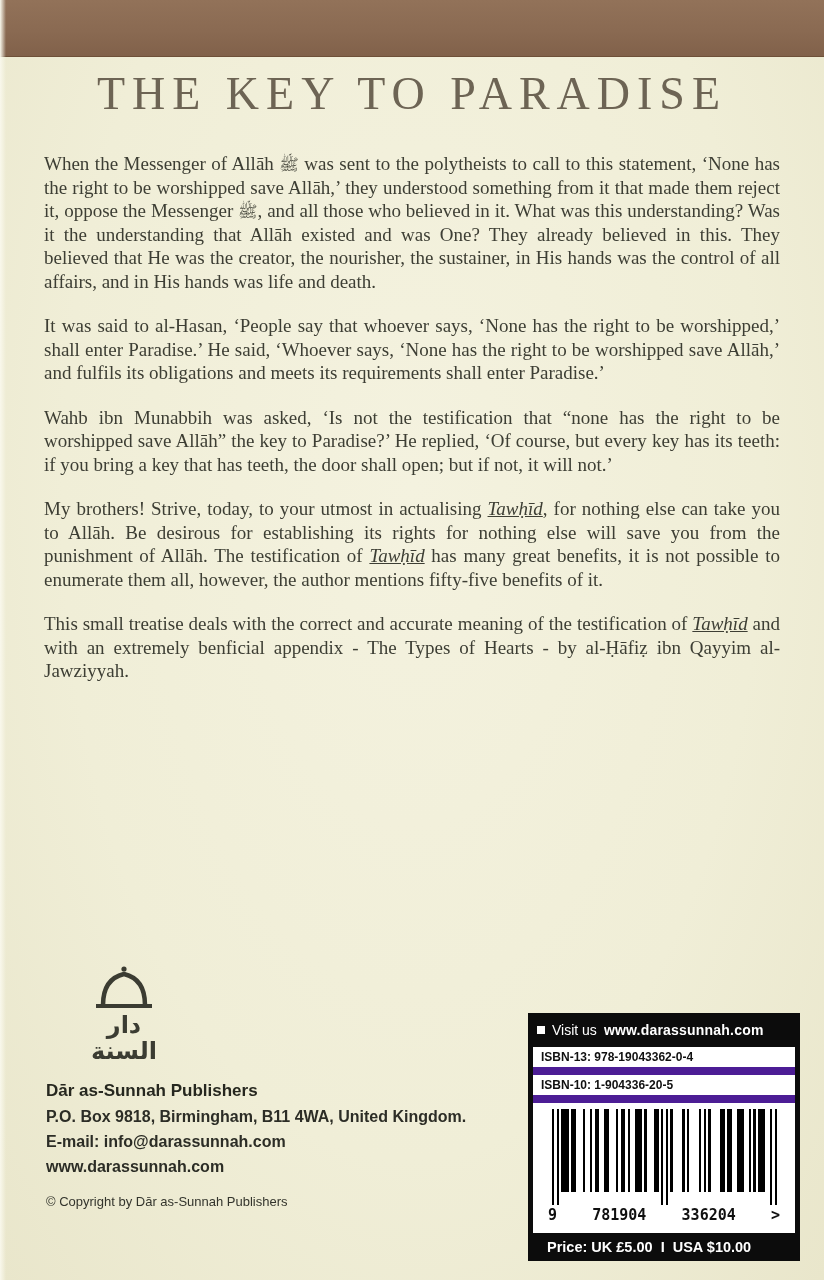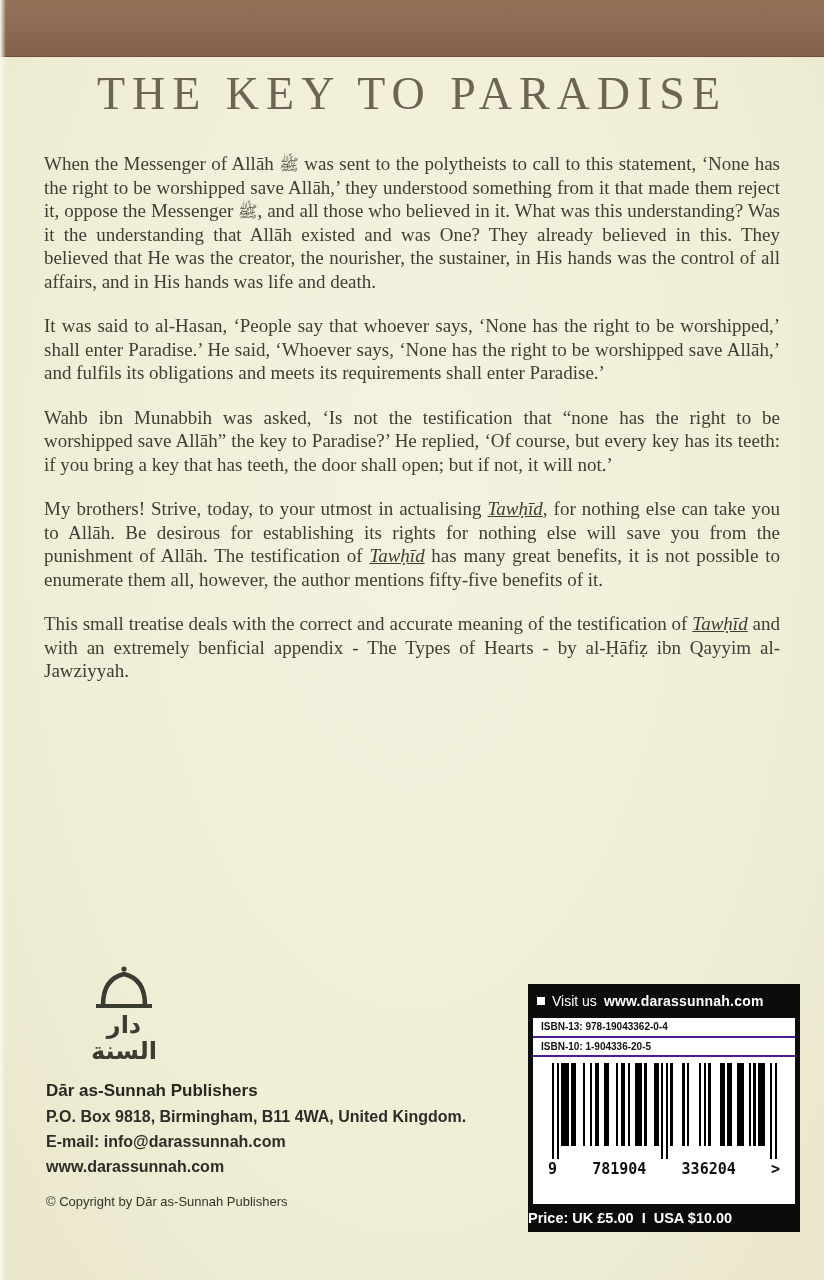--- a/index.html
+++ b/index.html
@@ -45,49 +45,49 @@
   .logo-svg{display:block;margin:0 auto;}
   .logo-arabic{
     font-family:"DejaVu Sans",sans-serif;
     font-size:24px;font-weight:bold;margin-top:2px;line-height:1.1;
   }
   .pub-name{font-weight:bold;font-size:17px;margin-top:16px;color:#26271f;}
   .pub-line{font-weight:bold;font-size:16px;margin-top:7px;color:#2c2d26;}
   .pub-copy{font-size:13px;margin-top:18px;font-weight:normal;color:#33342c;}
   
   .isbn-box{
-    position:absolute;left:528px;top:984px;width:272px;height:248px;
+    position:absolute;left:528px;top:1013px;width:272px;height:248px;
     background:#0c0c0c;display:flex;flex-direction:column;
     font-family:"Liberation Sans","DejaVu Sans",sans-serif;
     box-sizing:border-box;
   }
   .visit-band{
     color:#fff;font-size:14px;height:34px;
     display:flex;align-items:center;gap:7px;padding:0 9px;flex:0 0 auto;
   }
   .visit-bullet{width:8px;height:8px;background:#fff;display:inline-block;flex:0 0 auto;}
   .visit-site{font-weight:bold;letter-spacing:.2px;}
   .white-panel{
     background:#fff;margin:0 5px;flex:1;
     display:flex;flex-direction:column;overflow:hidden;
   }
   .isbn-line{
-    font-weight:bold;font-size:10px;color:#101010;
-    padding:3px 8px 2px;border-bottom:2px solid #4c1d95;line-height:1.25;
+    font-weight:bold;font-size:12px;color:#101010;
+    padding:3px 8px 2px;border-bottom:8px solid #4c1d95;line-height:1.25;
   }
   .barcode{width:225px;height:96px;margin:6px auto 0;display:block;}
   .digits-row{
     width:232px;margin:0 auto;padding:1px 0 3px;
     display:flex;justify-content:space-between;align-items:center;
     font-family:"DejaVu Sans Mono",monospace;
     font-size:15px;font-weight:bold;color:#101010;
   }
   .price-band{
     color:#fff;font-weight:bold;font-size:14.5px;height:28px;flex:0 0 auto;
-    display:flex;align-items:center;padding:0 0;white-space:pre;
+    display:flex;align-items:center;padding:0 19px;white-space:pre;
   }
 </style>
 </head>
 <body>
 
 <div class="cover">
   <div class="top-bar"></div>
   <div class="page-edge"></div>
 
   <div class="content">

